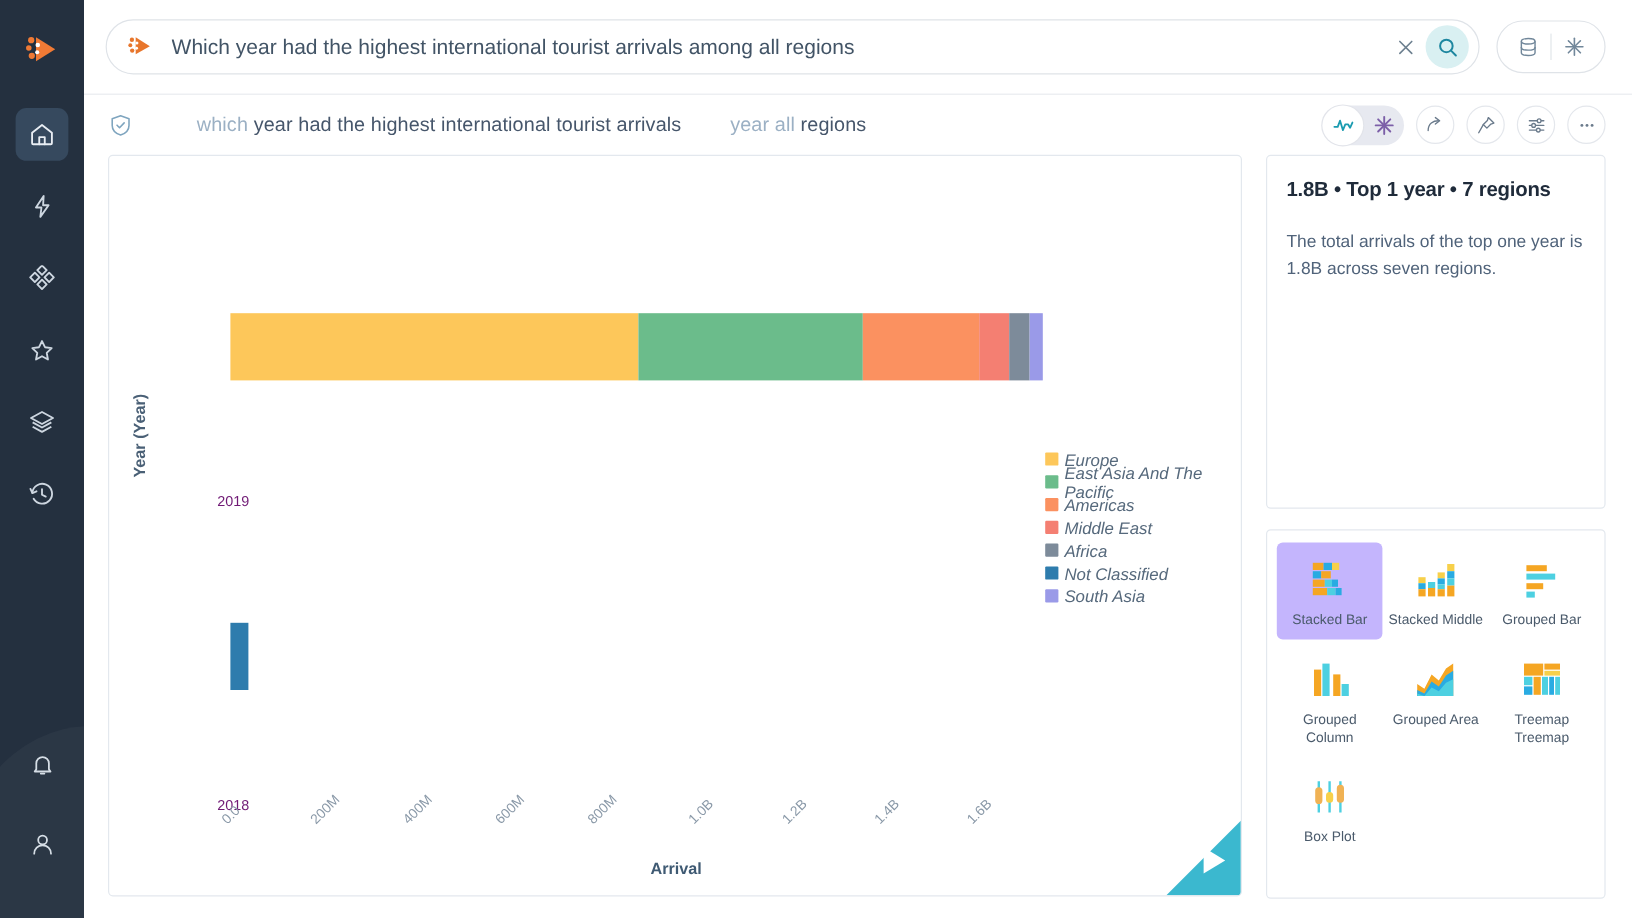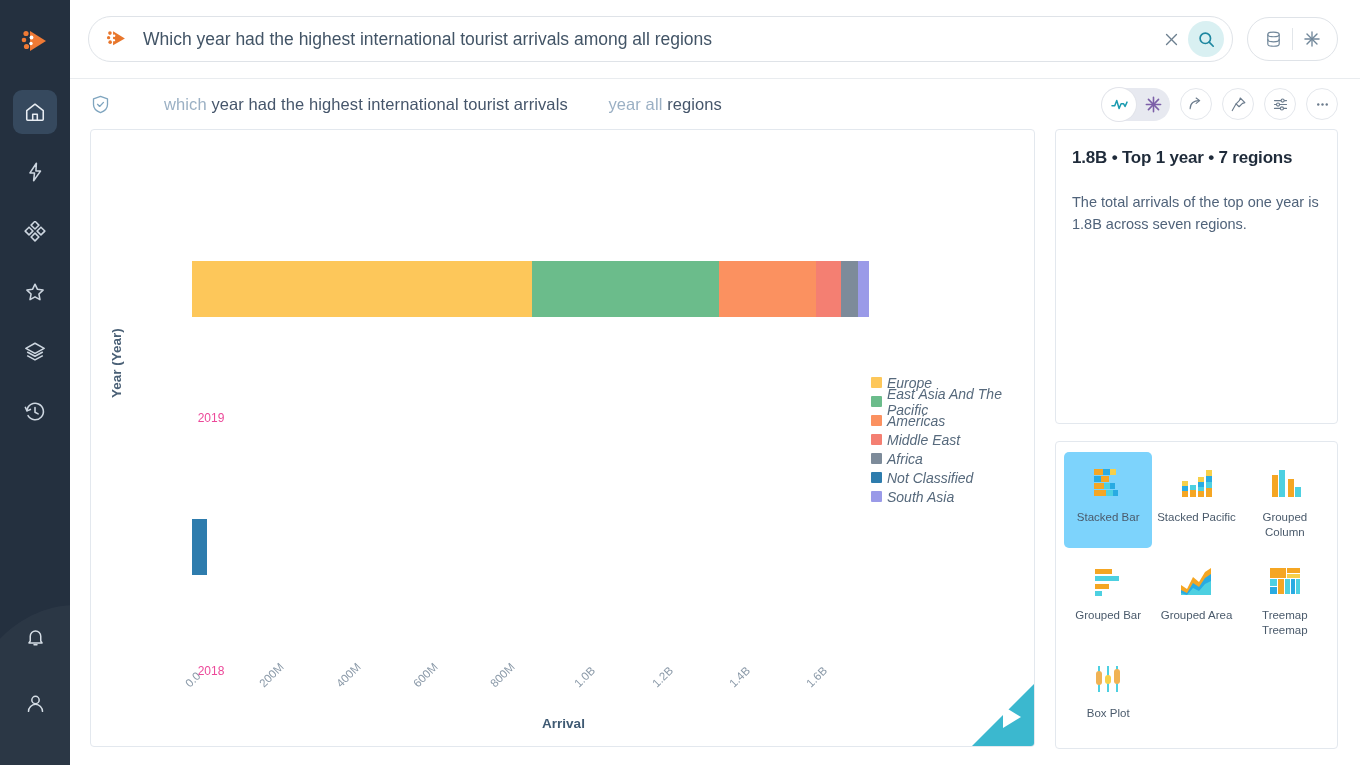--- a/index.html
+++ b/index.html
@@ -128,21 +128,21 @@
     background: #fff; position: relative; overflow: hidden;
     flex: 0 0 945px;
   }
   .ylabel {
     position: absolute; left: 18px; top: 268px;
     font-size: 13.5px; color: #4a6076; font-weight: bold;
     transform: rotate(-90deg); transform-origin: left top;
     white-space: nowrap;
   }
   .ytick {
-    position: absolute; font-size: 12px; color: #ec4899; text-align: center;
+    position: absolute; font-size: 12px; color: #701a75; text-align: left;
     width: 60px;
   }
   .bar-row { position: absolute; height: 56px; display: flex; }
   .bar-seg { height: 100%; }
   .xlabel {
     position: absolute; left: 0; width: 945px; top: 586px;
     text-align: center; font-size: 13.5px; color: #3f5a73; font-weight: bold;
   }
   .xtick {
     position: absolute; font-size: 11.5px; color: #8a99a8;
@@ -178,21 +178,21 @@
   .insight-body { margin-top: 24px; font-size: 14.5px; color: #50637a; line-height: 1.5; }
   .viz-card {
     border: 1px solid #e3e8ee; border-radius: 4px; background: #fff;
     padding: 10px 8px; flex: 1 1 auto;
   }
   .viz-grid { display: grid; grid-template-columns: repeat(3, 1fr); row-gap: 2px; }
   .viz-item {
     border-radius: 5px; padding: 10px 2px 8px 2px;
     display: flex; flex-direction: column; align-items: center; cursor: pointer;
   }
-  .viz-item.sel { background: #7dd3fc; }
+  .viz-item.sel { background: #c4b5fd; }
   .viz-ico { height: 42px; display: flex; align-items: center; justify-content: center; }
   .viz-lb {
     margin-top: 6px; font-size: 11.5px; color: #4a5a6b; text-align: center;
     line-height: 1.3; max-width: 82px;
   }
 </style>
 </head>
 <body>
 
 <div id="app">
@@ -483,45 +483,45 @@
                   <rect x="20" y="10" width="6" height="5" fill="#f7d04a"></rect>
                     <rect x="20" y="15" width="6" height="5" fill="#29abe2"></rect>
                     <rect x="20" y="20" width="6" height="4" fill="#4dd0e1"></rect>
                     <rect x="20" y="24" width="6" height="6" fill="#f5a623"></rect>
                   <rect x="28" y="3" width="6" height="6" fill="#f7d04a"></rect>
                     <rect x="28" y="9" width="6" height="6" fill="#29abe2"></rect>
                     <rect x="28" y="15" width="6" height="6" fill="#4dd0e1"></rect>
                     <rect x="28" y="21" width="6" height="9" fill="#f5a623"></rect>
                 </svg>
               </span>
-              <span class="viz-lb">Stacked Pacific</span>
+              <span class="viz-lb">Stacked Middle</span>
+            </div>
+
+            <div class="viz-item">
+              <span class="viz-ico">
+                <svg width="36" height="32" viewBox="0 0 36 32">
+                  <rect x="5" y="4" width="17" height="5" fill="#f5a623"></rect>
+                  <rect x="5" y="11" width="24" height="5" fill="#4dd0e1"></rect>
+                  <rect x="5" y="19" width="14" height="5" fill="#f5a623"></rect>
+                  <rect x="5" y="26" width="7" height="5" fill="#4dd0e1"></rect>
+                </svg>
+              </span>
+              <span class="viz-lb">Grouped Bar</span>
             </div>
 
             <div class="viz-item">
               <span class="viz-ico">
                 <svg width="36" height="32" viewBox="0 0 36 32">
                   <rect x="5" y="8" width="6" height="22" fill="#f5a623"></rect>
                   <rect x="12" y="3" width="6" height="27" fill="#4dd0e1"></rect>
                   <rect x="21" y="12" width="6" height="18" fill="#f5a623"></rect>
                   <rect x="28" y="20" width="6" height="10" fill="#4dd0e1"></rect>
                 </svg>
               </span>
               <span class="viz-lb">Grouped Column</span>
-            </div>
-
-            <div class="viz-item">
-              <span class="viz-ico">
-                <svg width="36" height="32" viewBox="0 0 36 32">
-                  <rect x="5" y="4" width="17" height="5" fill="#f5a623"></rect>
-                  <rect x="5" y="11" width="24" height="5" fill="#4dd0e1"></rect>
-                  <rect x="5" y="19" width="14" height="5" fill="#f5a623"></rect>
-                  <rect x="5" y="26" width="7" height="5" fill="#4dd0e1"></rect>
-                </svg>
-              </span>
-              <span class="viz-lb">Grouped Bar</span>
             </div>
 
             <div class="viz-item">
               <span class="viz-ico">
                 <svg width="36" height="32" viewBox="0 0 36 32">
                   <path d="M3 30 L3 20 L9 24 L15 12 L21 17 L27 7 L33 3 L33 30 Z" fill="#f5a623"></path>
                   <path d="M3 30 L3 25 L9 28 L15 18 L21 22 L27 13 L33 9 L33 30 Z" fill="#29abe2"></path>
                   <path d="M3 30 L3 28 L9 30 L15 23 L21 26 L27 19 L33 16 L33 30 Z" fill="#4dd0e1"></path>
                 </svg>
               </span>

